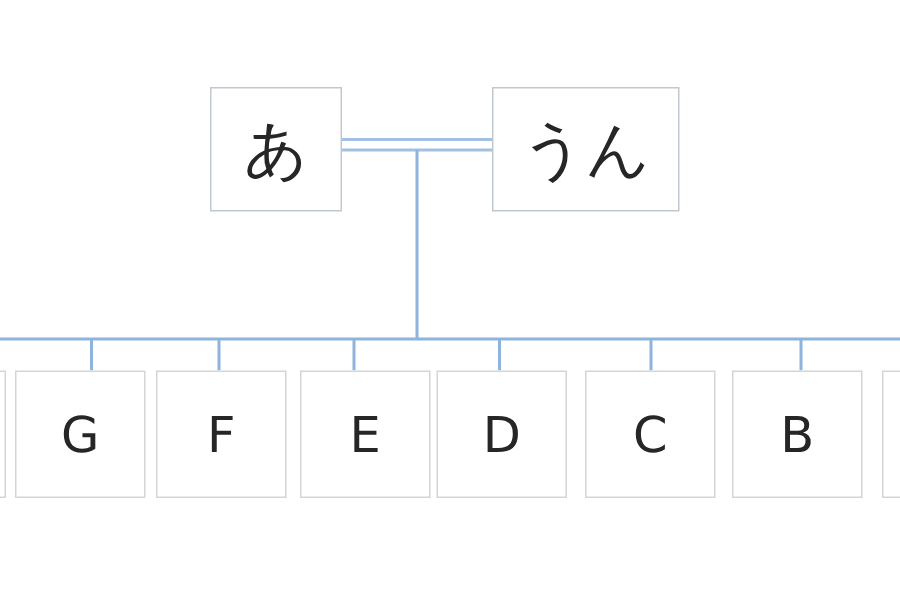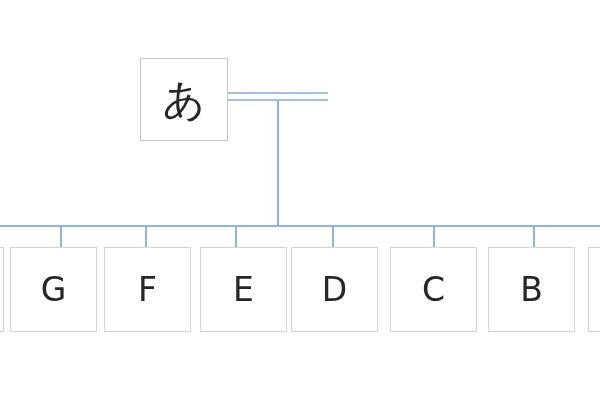--- a/index.html
+++ b/index.html
@@ -83,20 +83,23 @@
   <div class="line stub stub-g"></div>
   <div class="line stub stub-f"></div>
   <div class="line stub stub-e"></div>
   <div class="line stub stub-d"></div>
   <div class="line stub stub-c"></div>
   <div class="line stub stub-b"></div>
 
   <div class="node parent parent-a">
     <span class="label">あ</span>
   </div>
+  <div class="node parent parent-un">
+    <span class="label">うん</span>
+  </div>
 
   <div class="node child child-partial-left"></div>
   <div class="node child child-g">
     <span class="label">G</span>
   </div>
   <div class="node child child-f">
     <span class="label">F</span>
   </div>
   <div class="node child child-e">
     <span class="label">E</span>

